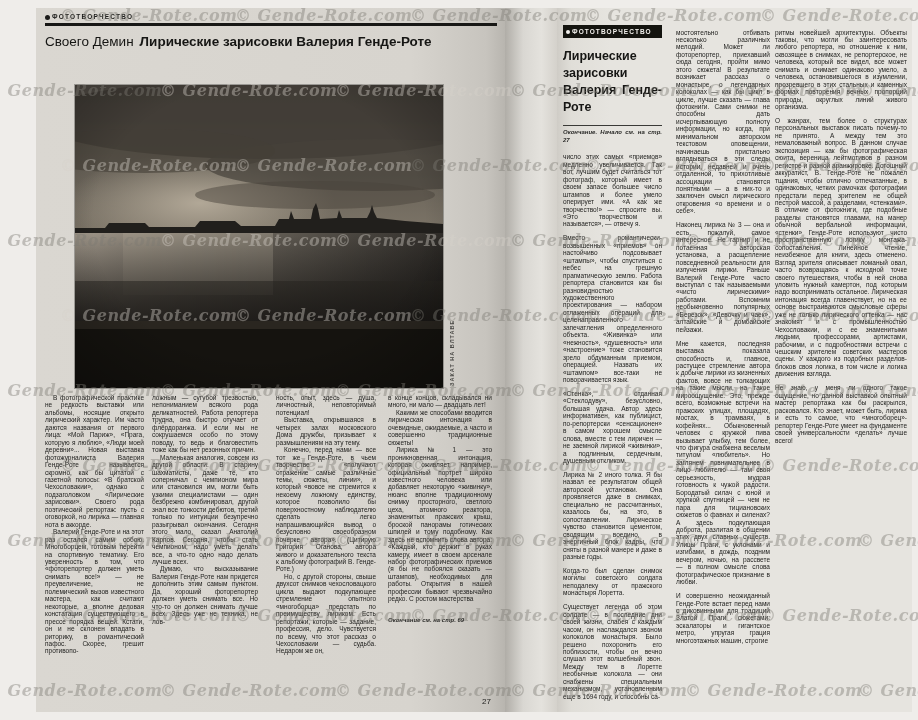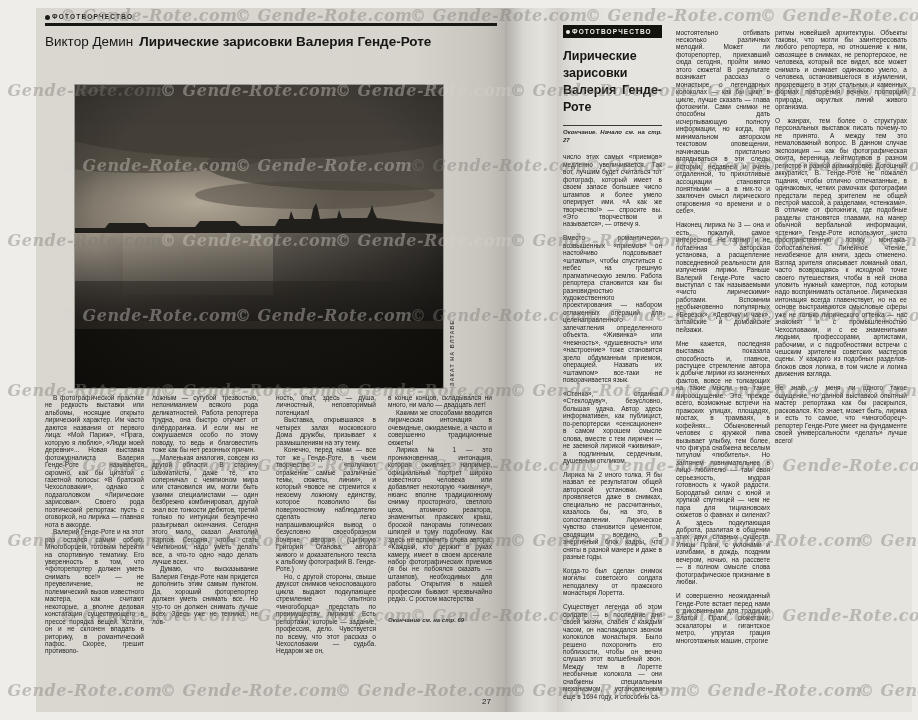--- a/index.html
+++ b/index.html
@@ -81,21 +81,21 @@
 <div class="page left-page">
 
   <div class="lp-head">
     <div class="section-row">
       <span class="bullet"></span><span>ФОТОТВОРЧЕСТВО</span>
     </div>
     <div class="thick-rule"></div>
   </div>
 
   <div class="lp-title">
-    <span class="byline">Виктор Демин</span><span class="bold">Лирические зарисовки Валерия Генде-Роте</span>
+    <span class="byline">Своего Демин</span><span class="bold">Лирические зарисовки Валерия Генде-Роте</span>
   </div>
 
   <div class="photo">
     <svg width="368" height="303" viewBox="0 0 368 303" xmlns="http://www.w3.org/2000/svg">
       <defs>
         <linearGradient id="sky" x1="0" y1="0" x2="0" y2="1">
           <stop offset="0" stop-color="#514c45"></stop>
           <stop offset="0.55" stop-color="#676157"></stop>
           <stop offset="1" stop-color="#7d7568"></stop>
         </linearGradient>

